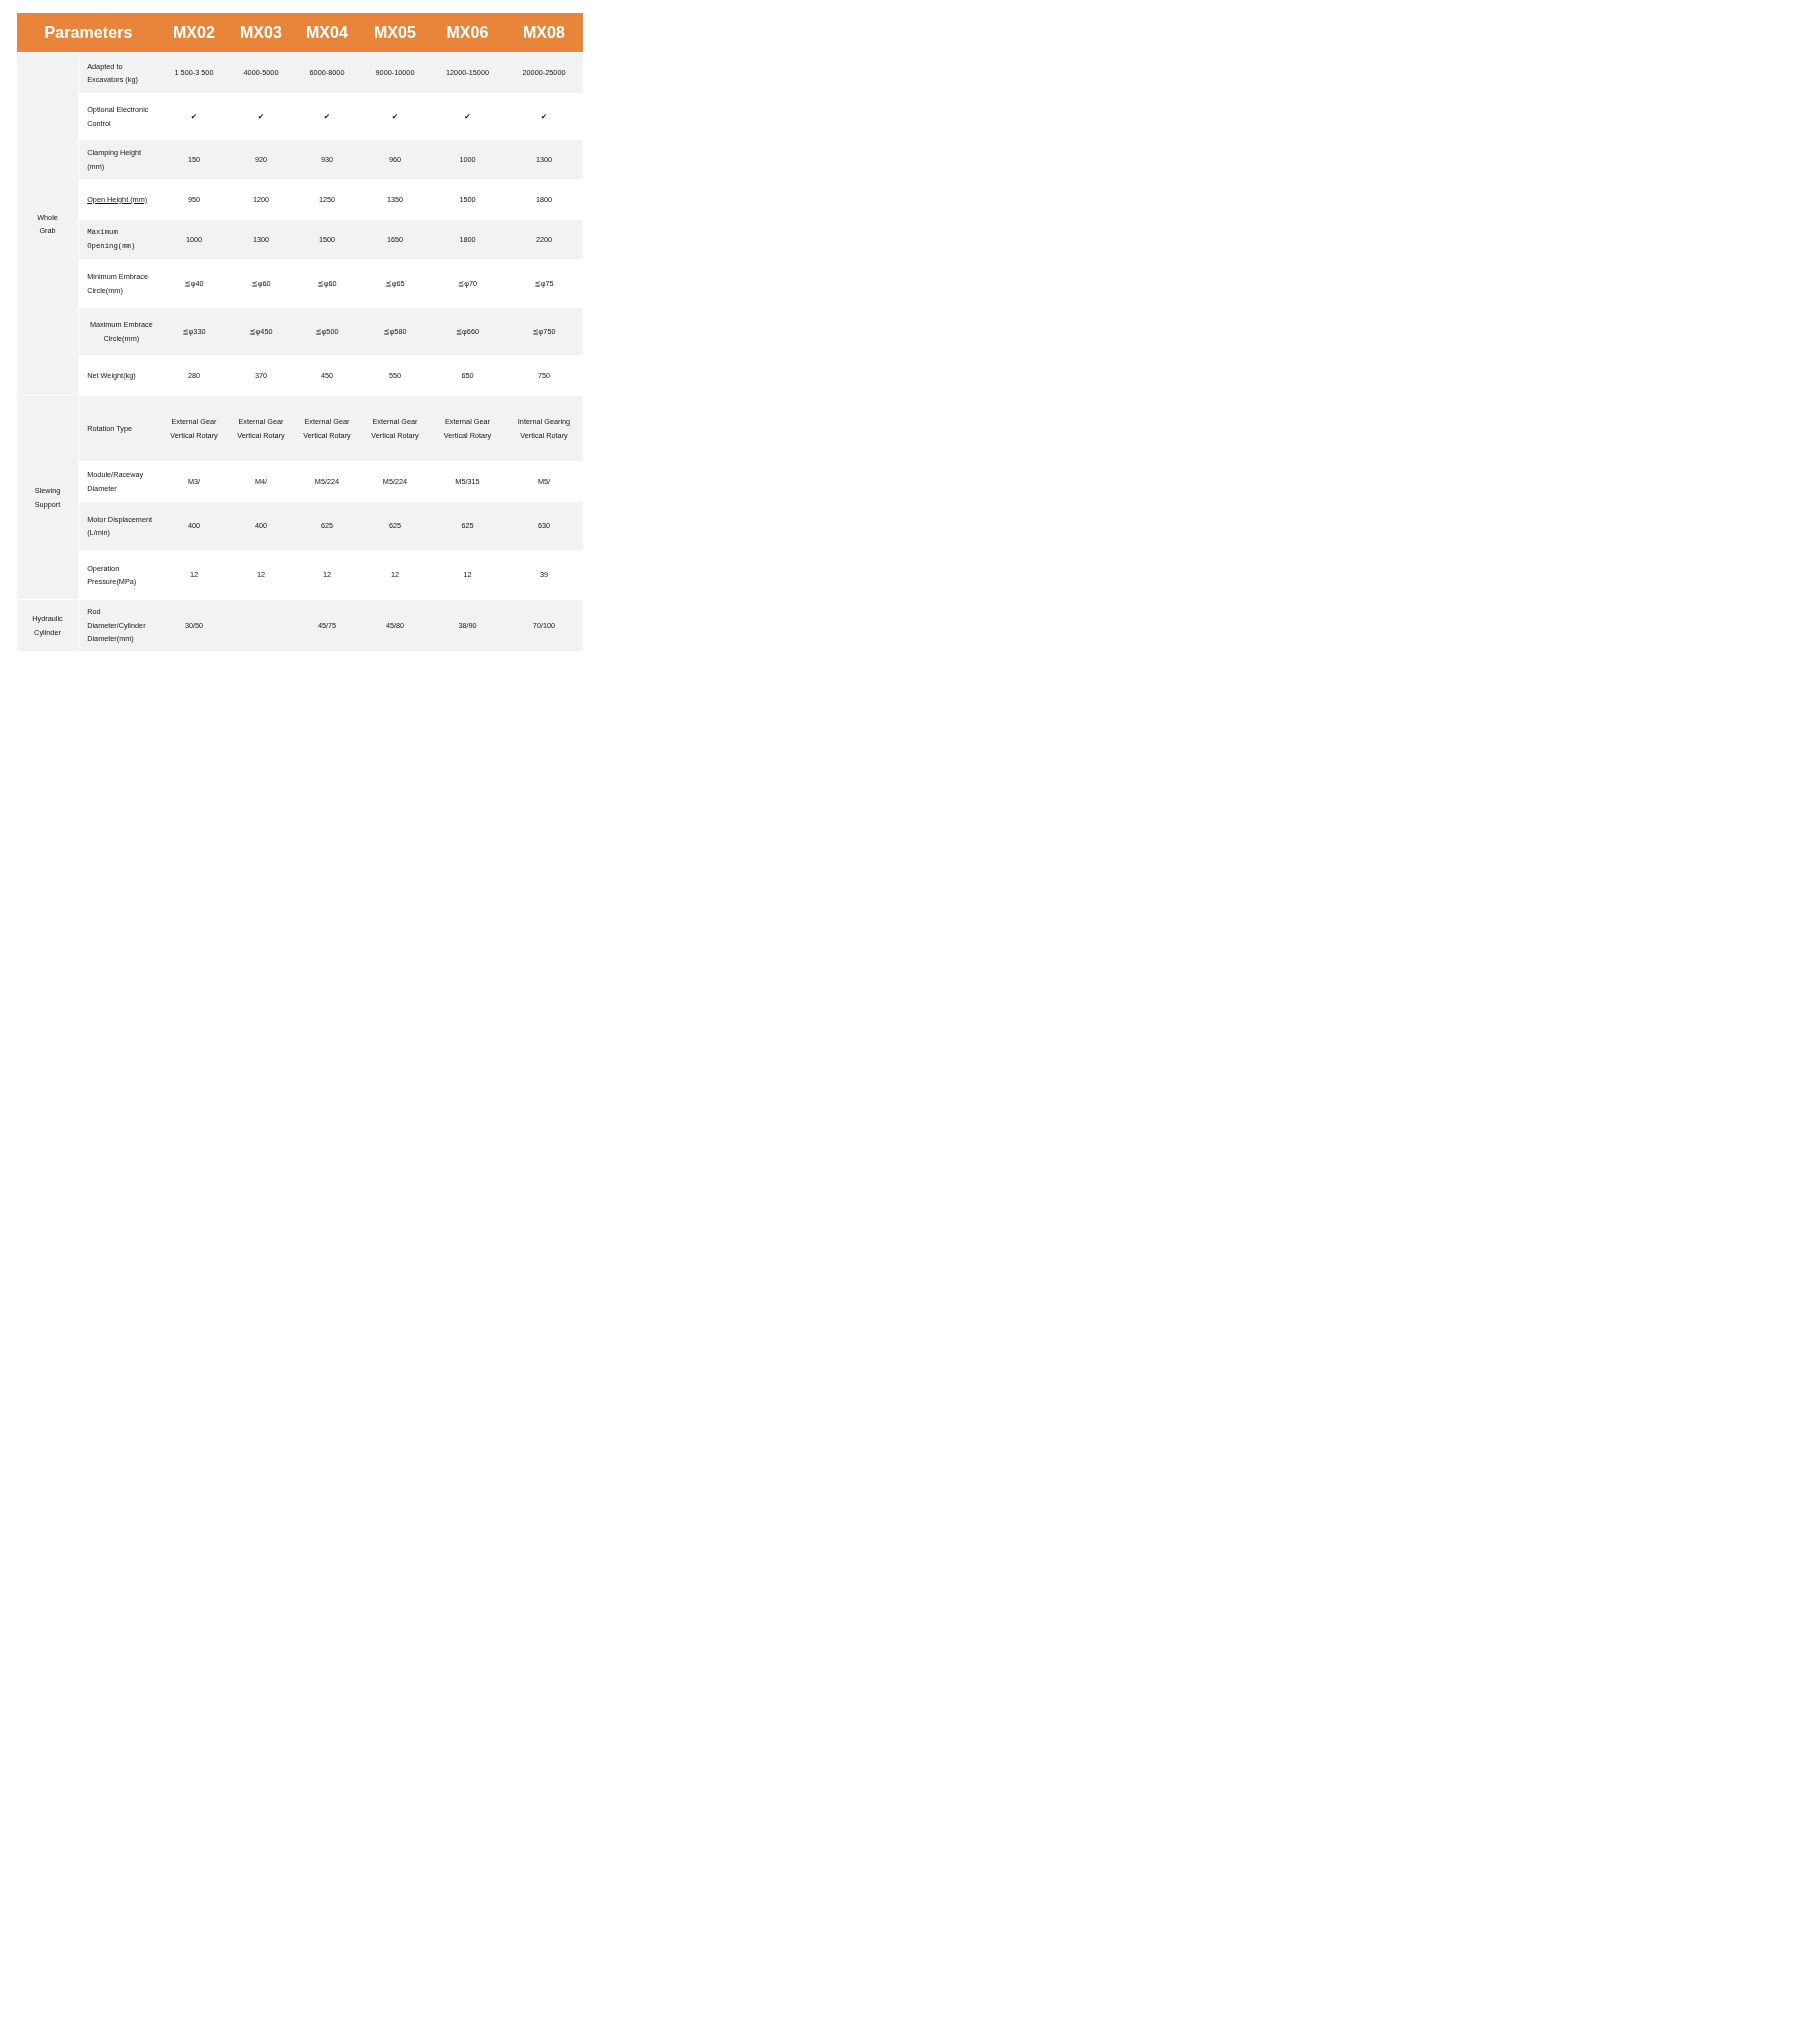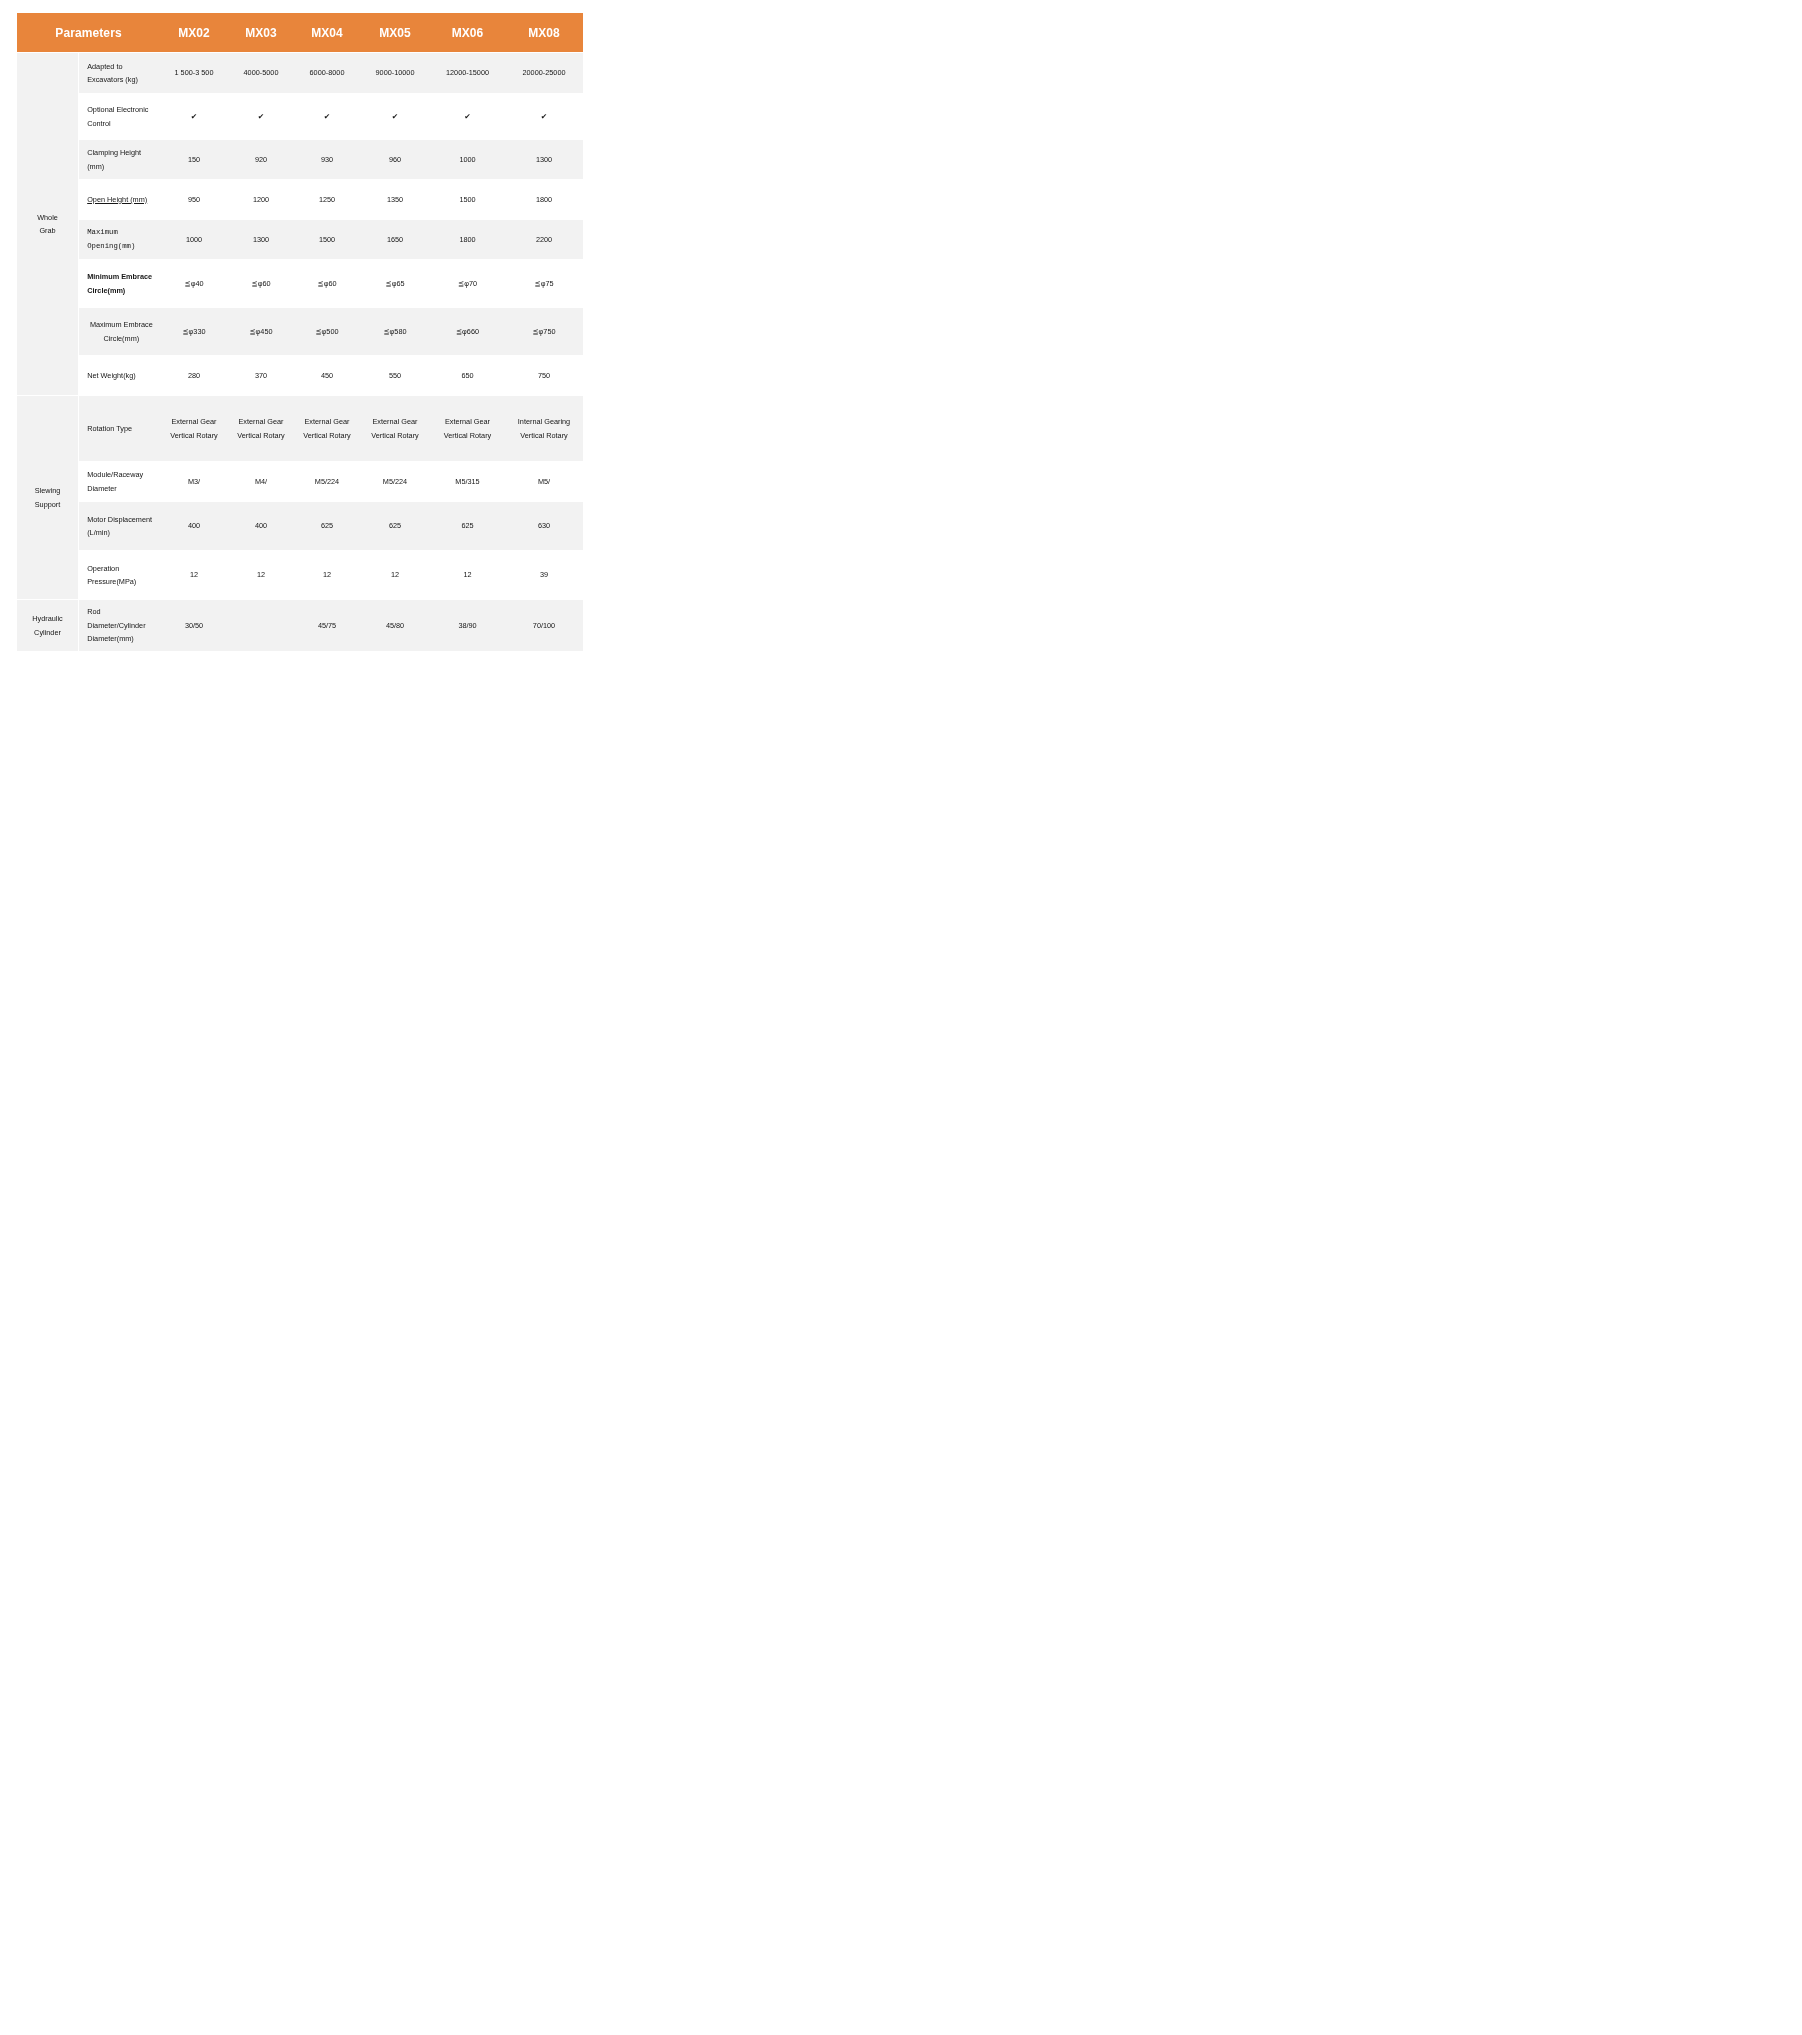--- a/index.html
+++ b/index.html
@@ -26,21 +26,21 @@
   }
   th,td{
     vertical-align:middle;
     border-bottom:1.8px solid var(--gap);
     font-size:7.3px;line-height:1.85;
     font-weight:400;
   }
   thead th{
     background:var(--header-bg);
     color:var(--header-text);
-    font-size:12px;font-weight:700;
+    font-size:16px;font-weight:700;
     height:40px;text-align:center;
     letter-spacing:0.1px;
   }
   td.group{
     background:var(--row-shade);
     border-right:1.8px solid var(--gap);
     text-align:center;
     padding:0 13.7px;
   }
   td.label{
@@ -124,21 +124,21 @@
         <tr class="shade">
           <td class="label" style="height: 40px; font-family: Liberation Mono, monospace;">Maximum Opening(mm)</td>
           <td class="value">1000</td>
           <td class="value">1300</td>
           <td class="value">1500</td>
           <td class="value">1650</td>
           <td class="value">1800</td>
           <td class="value">2200</td>
         </tr>
         <tr class="plain">
-          <td class="label" style="height: 48px; font-weight: bold;">Minimum Embrace Circle(mm)</td>
+          <td class="label" style="height: 48px;">Minimum Embrace Circle(mm)</td>
           <td class="value">≦φ40</td>
           <td class="value">≦φ60</td>
           <td class="value">≦φ60</td>
           <td class="value">≦φ65</td>
           <td class="value">≦φ70</td>
           <td class="value">≦φ75</td>
         </tr>
         <tr class="shade">
           <td class="label" style="height: 48px; text-align: center;">Maximum Embrace Circle(mm)</td>
           <td class="value">≦φ330</td>

